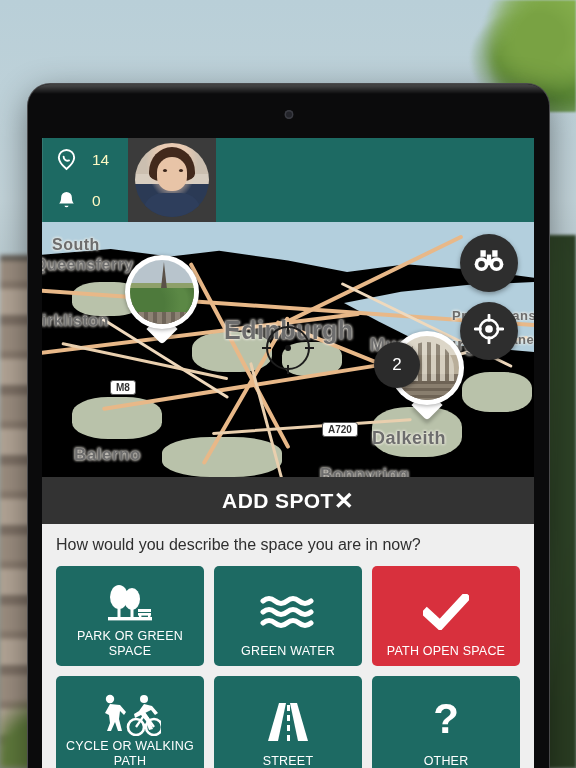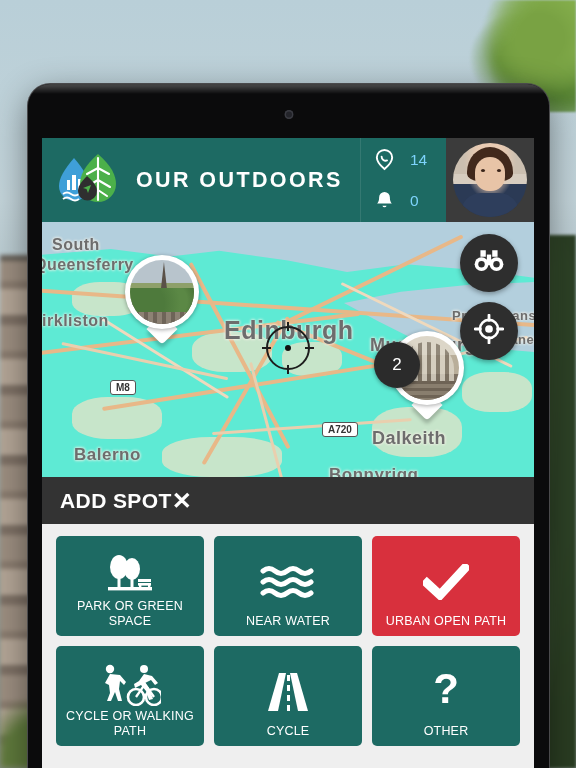--- a/index.html
+++ b/index.html
@@ -88,21 +88,21 @@
   .logo { width: 68px; height: 60px; flex: none; }
   .brand-title {
     font-size: 21.5px; font-weight: bold; letter-spacing: 2.4px; color: #fff;
   }
   .counters {
     width: 86px; background: #1d6a63; display: flex; flex-direction: column;
     justify-content: center; border-left: 1px solid rgba(255,255,255,.10);
   }
   .counter-row { display: flex; align-items: center; height: 41px; padding-left: 12px; gap: 14px; }
   .counter-icon { width: 23px; height: 23px; flex: none; }
-  .counter-val { font-size: 15.5px; color: #7dd3fc; }
+  .counter-val { font-size: 15.5px; color: #fef9c3; }
   .avatar-box {
     width: 88px; background: #3b3b3b; display: flex; align-items: center; justify-content: center;
   }
   .avatar {
     width: 74px; height: 74px; border-radius: 50%; overflow: hidden; position: relative;
     background:
       radial-gradient(ellipse at 50% 22%, #e9cbb3 0 26%, rgba(233,203,179,0) 50%),
       linear-gradient(180deg,#cbbfb0 0 42%, #d7cdc0 42% 56%, #2b3a55 56% 100%);
   }
   .avatar .hair {
@@ -116,21 +116,21 @@
   .avatar .eye { position:absolute; width:4px; height:3px; background:#39241a; border-radius:50%; top:26px;}
   .avatar .eye.l{ left:28px;} .avatar .eye.r{ left:44px;}
   .avatar .shirt {
     position:absolute; left:8px; bottom:0; width:58px; height:24px;
     background:#2e3e5c; border-radius: 20px 20px 0 0;
   }
 
   
   .map {
     position: relative; height: 255px; overflow: hidden;
-    background: #5eead4;
+    background: #000000;
   }
   .sea {
     position:absolute; left:0; top:0; width:100%; height:96px;
     background:#b3cfdd;
     clip-path: polygon(0 0,100% 0,100% 58%,88% 50%,74% 44%,62% 52%,50% 40%,36% 30%,26% 36%,14% 28%,0 34%);
   }
   .sea2 {
     position:absolute; right:0; top:60px; width:190px; height:70px;
     background:#b3cfdd;
     clip-path: polygon(100% 0,100% 100%,40% 86%,18% 56%,0 30%, 30% 14%, 66% 4%);
@@ -221,21 +221,21 @@
 
   .map-btn {
     position:absolute; width:58px; height:58px; border-radius:50%;
     background:#2e2e2e; display:flex; align-items:center; justify-content:center;
     box-shadow:0 2px 5px rgba(0,0,0,.35); cursor:pointer;
   }
 
   
   .panel-header {
     height: 47px; background:#333; display:flex; align-items:center;
-    justify-content:flex-start; padding: 0 18px 0 18px;
+    justify-content:center; padding: 0 18px 0 18px;
   }
   .panel-title { color:#fff; font-size:21px; font-weight:bold; letter-spacing:.4px; }
   .close-btn { color:#fff; font-size:24px; font-weight:bold; line-height:1; cursor:pointer; }
 
   .panel-body { background:#efefef; padding: 12px 14px 0 14px; }
   .question { font-size:16px; color:#2f2f2f; margin-bottom: 12px; }
 
   .tile-grid { display:grid; grid-template-columns: repeat(3, 1fr); gap: 10px; }
   .tile {
     background:#1d6a63; border-radius:5px; height:100px;
@@ -257,35 +257,20 @@
   <div class="bg-right"></div>
 </div>
 
 <div class="tablet">
   <div class="tablet-sheen"></div>
   <div class="camera"></div>
 
   <div class="screen">
 
     <div class="app-header">
-      <div class="brand">
-        <span class="logo">
-          <svg viewBox="0 0 68 60" width="68" height="60">
-            <path d="M20 8 C10 20 5 28 5 36 a15 15 0 0 0 30 0 c0-8-5-16-15-28z" fill="#3f9fd8"></path>
-            <path d="M13 30 h3 v10 h-3z M18 25 h4 v15 h-4z M24 29 h3 v11 h-3z" fill="#fff"></path>
-            <path d="M9 44 q4-3 8 0 t8 0" stroke="#fff" stroke-width="1.8" fill="none"></path>
-            <path d="M9 49 q4-3 8 0 t8 0" stroke="#fff" stroke-width="1.8" fill="none"></path>
-            <path d="M44 4 C30 16 26 26 26 34 a18 18 0 0 0 36 0 c0-8-4-18-18-30z" fill="#4cb04a"></path>
-            <path d="M44 8 v42 M44 18 l-11 6 M44 18 l11 6 M44 30 l-12 7 M44 30 l12 7 M44 40 l-9 6 M44 40 l9 6" stroke="#fff" stroke-width="2.1" fill="none" stroke-linecap="round"></path>
-            <path d="M33 26 C26 33 24 37 24 41 a9.5 9.5 0 0 0 19 0 c0-4-3-9-10-15z" fill="#2f2f2f"></path>
-            <path d="M29 38 l8-3 -3 8 -1.5-4z" fill="#4cb04a"></path>
-          </svg>
-        </span>
-        <span class="brand-title">OUR OUTDOORS</span>
-      </div>
 
       <div class="counters">
         <div class="counter-row">
           <span class="counter-icon">
             <svg viewBox="0 0 24 24" width="23" height="23">
               <path d="M12 2 C7.6 2 4 5.6 4 10 c0 5.4 8 12 8 12 s8-6.6 8-12 c0-4.4-3.6-8-8-8z" fill="none" stroke="#fff" stroke-width="2"></path>
               <path d="M9 9 a4.2 4.2 0 0 0 5.6 4" fill="none" stroke="#fff" stroke-width="2" stroke-linecap="round"></path>
             </svg>
           </span>
           <span class="counter-val">14</span>
@@ -341,21 +326,21 @@
       <div id="map-labels">
           <div class="city-label" style="left: 10px; top: 14px; font-size: 16px;">South</div>
           <div class="city-label" style="left: -8px; top: 34px; font-size: 16px;">Queensferry</div>
           <div class="city-label" style="left: -12px; top: 90px; font-size: 16px;">Kirkliston</div>
           <div class="city-label" style="left: 182px; top: 94px; font-size: 25px;">Edinburgh</div>
           <div class="city-label" style="left: 328px; top: 113px; font-size: 18px;">Musselburgh</div>
           <div class="city-label" style="left: 410px; top: 86px; font-size: 13px;">Prestonpans</div>
           <div class="city-label" style="left: 455px; top: 110px; font-size: 13px;">Tranent</div>
           <div class="city-label" style="left: 330px; top: 206px; font-size: 18px;">Dalkeith</div>
           <div class="city-label" style="left: 32px; top: 223px; font-size: 17px;">Balerno</div>
-          <div class="city-label" style="left: 287px; top: 243px; font-size: 17px;">Bonnyrigg</div>
+          <div class="city-label" style="left: 278px; top: 243px; font-size: 17px;">Bonnyrigg</div>
         </div>
       <div id="map-shields">
           <div class="shield" style="left: 68px; top: 158px;">M8</div>
           <div class="shield" style="left: 280px; top: 200px;">A720</div>
         </div>
 
       <div class="pin" style="left:83px; top:33px;">
         <div class="tip"></div>
         <div class="bubble">
           <div class="photo photo-church">
@@ -409,20 +394,21 @@
         </span>
       </div>
     </div>
 
     <div class="panel-header">
       <span class="panel-title">ADD SPOT</span>
       <span class="close-btn">✕</span>
     </div>
 
     <div class="panel-body">
+      <div class="question">How would you describe the space you are in now?</div>
       <div class="tile-grid" id="tile-grid">
           <div class="tile">
             <div class="tile-icon">
               <svg viewBox="0 0 52 44" width="52" height="44">
                 <ellipse cx="15" cy="14" rx="9" ry="12" fill="#fff"></ellipse>
                 <ellipse cx="28" cy="16" rx="8" ry="11" fill="#fff"></ellipse>
                 <rect x="13.5" y="24" width="3" height="10" fill="#fff"></rect>
                 <rect x="26.5" y="26" width="3" height="8" fill="#fff"></rect>
                 <rect x="4" y="34" width="44" height="3.4" fill="#fff"></rect>
                 <rect x="34" y="26" width="13" height="3" fill="#fff"></rect>
@@ -436,29 +422,29 @@
           <div class="tile">
             <div class="tile-icon">
               <svg viewBox="0 0 56 34" width="56" height="34">
                 <g fill="none" stroke="#fff" stroke-width="5" stroke-linecap="round">
                   <path d="M3 6 q6-5 12 0 t12 0 t12 0 t12 0"></path>
                   <path d="M3 17 q6-5 12 0 t12 0 t12 0 t12 0"></path>
                   <path d="M3 28 q6-5 12 0 t12 0 t12 0 t12 0"></path>
                 </g>
               </svg>
             </div>
-            <div class="tile-label">NEAR WATER</div>
+            <div class="tile-label">GREEN WATER</div>
           </div>
           <div class="tile selected">
             <div class="tile-icon">
               <svg viewBox="0 0 46 36" width="46" height="36">
                 <path d="M4 19 l13 12 L42 4" fill="none" stroke="#fff" stroke-width="9" stroke-linecap="square"></path>
               </svg>
             </div>
-            <div class="tile-label">URBAN OPEN PATH</div>
+            <div class="tile-label">PATH OPEN SPACE</div>
           </div>
           <div class="tile">
             <div class="tile-icon">
               <svg viewBox="0 0 62 42" width="62" height="42">
                 <circle cx="11" cy="5" r="4.2" fill="#fff"></circle>
                 <path d="M11 10 l-5 9 4 2 1 8 -3 8 h4 l4-9 3 9 h4 l-3-12 1-8 4 4 2-3 -6-7z" fill="#fff"></path>
                 <circle cx="37" cy="33" r="8" fill="none" stroke="#fff" stroke-width="2.6"></circle>
                 <circle cx="55" cy="33" r="8" fill="none" stroke="#fff" stroke-width="2.6"></circle>
                 <circle cx="45" cy="5" r="4" fill="#fff"></circle>
                 <path d="M45 10 l-5 7 -5 3 1 4 6-3 5 6 3 9 4-1 -4-11 -4-5 6-3 4 5 3-2 -6-7z" fill="#fff"></path>
@@ -473,21 +459,21 @@
                 <path d="M14 2 h7 L13 40 H3z" fill="#fff"></path>
                 <path d="M25 2 h7 l11 38 H33z" fill="#fff"></path>
                 <g fill="#fff">
                   <rect x="22" y="4" width="3" height="6"></rect>
                   <rect x="22" y="14" width="3" height="6"></rect>
                   <rect x="22" y="24" width="3" height="6"></rect>
                   <rect x="22" y="34" width="3" height="6"></rect>
                 </g>
               </svg>
             </div>
-            <div class="tile-label">CYCLE</div>
+            <div class="tile-label">STREET</div>
           </div>
           <div class="tile">
             <div class="tile-icon">
               <svg viewBox="0 0 30 44" width="30" height="44">
                 <text x="15" y="33" font-family="Liberation Sans, sans-serif" font-size="42" font-weight="bold" fill="#fff" text-anchor="middle">?</text>
               </svg>
             </div>
             <div class="tile-label">OTHER</div>
           </div>
         </div>

